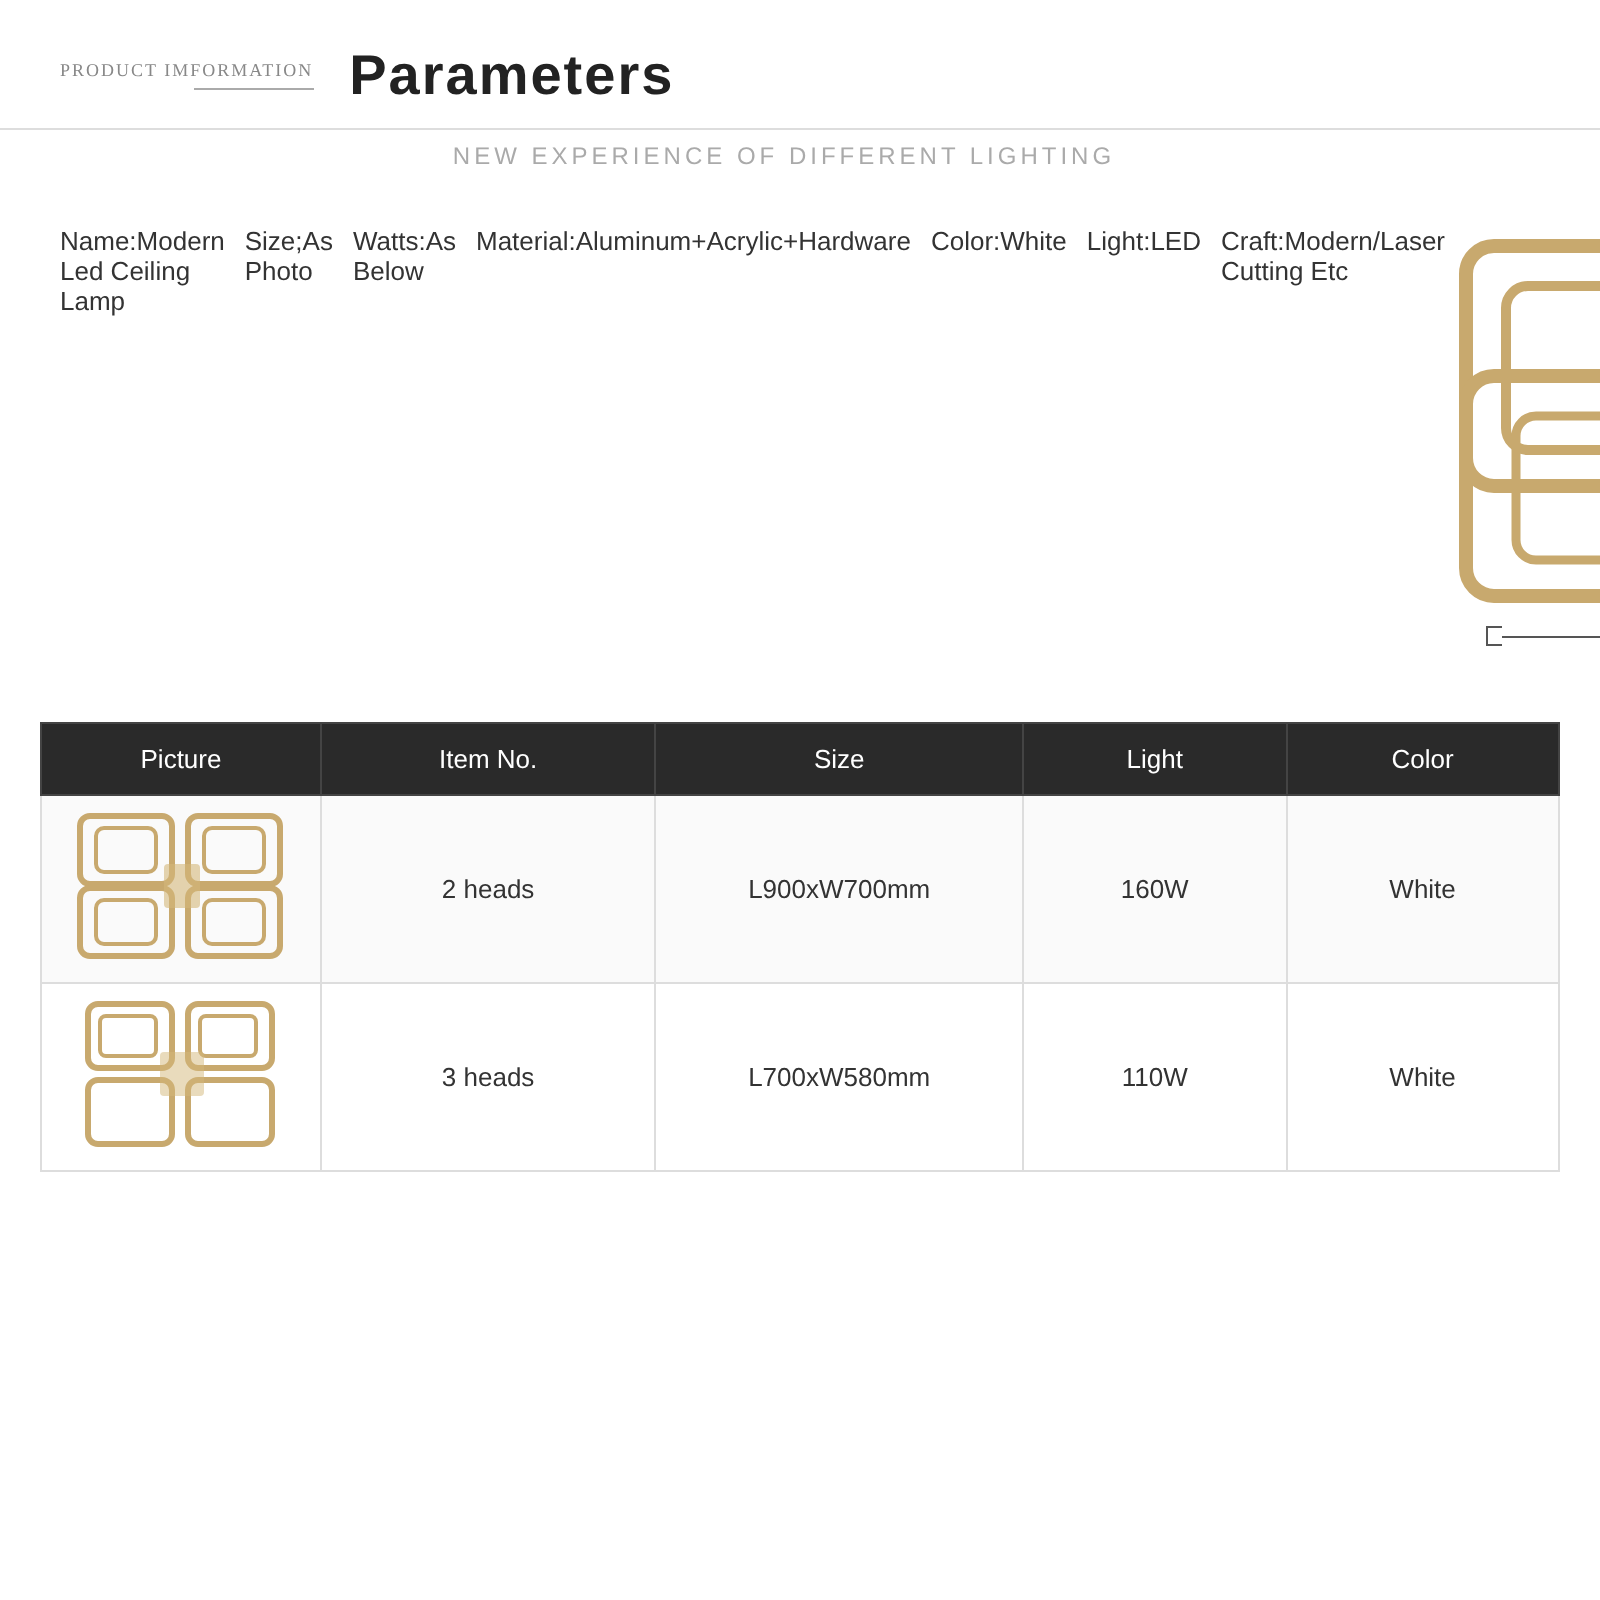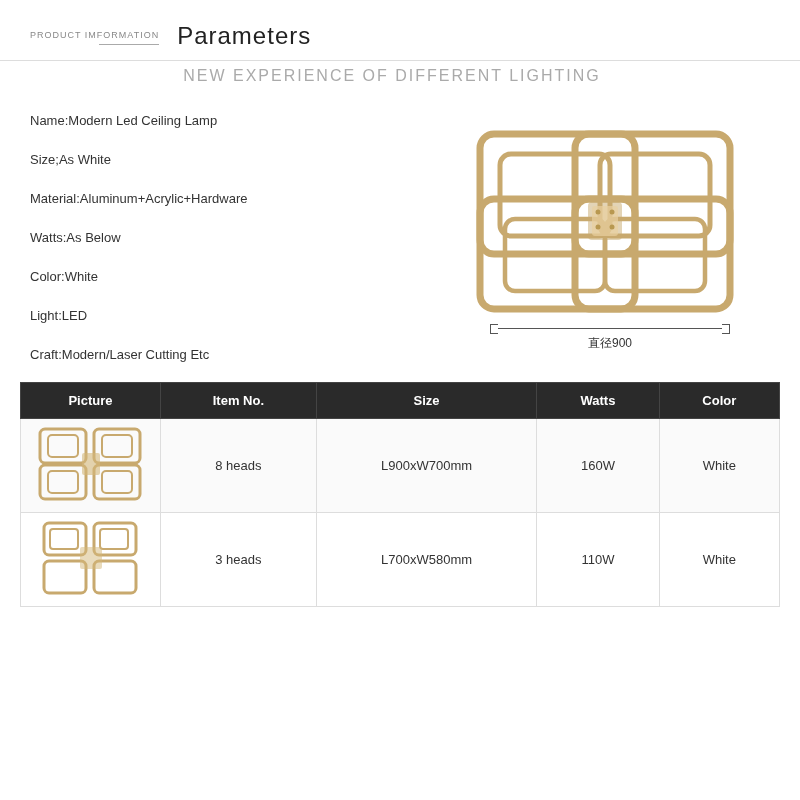--- a/index.html
+++ b/index.html
@@ -23,60 +23,61 @@
     .header {
       display: flex;
       align-items: flex-start;
       padding: 22px 30px 10px 30px;
       border-bottom: 1px solid #ddd;
     }
     .header-left {
       text-align: left;
       margin-right: 18px;
       padding-top: 8px;
+      font-family: Liberation Serif, serif;
     }
     .product-info-label {
       font-size: 9px;
       color: #888;
       letter-spacing: 1px;
       display: block;
     }
     .header-divider {
       width: 60px;
       height: 1px;
       background: #aaa;
       margin: 4px 0 0 auto;
     }
     .parameters-title {
-      font-size: 24px;
-      font-weight: normal;
+      font-size: 28px;
+      font-weight: bold;
       color: #222;
       letter-spacing: 1px;
     }
     .subtitle {
       text-align: center;
-      font-size: 16px;
+      font-size: 12px;
       color: #aaa;
       letter-spacing: 2px;
       padding: 6px 16px 10px 0;
     }
 
     
     .main-content {
       display: flex;
       flex-direction: row;
       padding: 18px 30px 10px 30px;
       flex: 0 0 auto;
     }
 
     .specs-section {
       flex: 1;
       display: flex;
-      flex-direction: column;
-      gap: 24px;
+      flex-direction: row;
+      gap: 10px;
     }
     .spec-row {
       font-size: 13px;
       color: #333;
     }
     .spec-row span.label {
       font-weight: normal;
     }
 
     
@@ -103,23 +104,23 @@
     }
     table {
       width: 100%;
       border-collapse: collapse;
     }
     thead tr {
       background: #2a2a2a;
       color: #fff;
     }
     thead th {
-      padding: 10px 12px;
+      padding: 10px 24px;
       font-size: 13px;
-      font-weight: bold;
+      font-weight: normal;
       text-align: center;
       border: 1px solid #444;
     }
     tbody tr {
       border-bottom: 1px solid #ddd;
     }
     tbody td {
       padding: 6px 8px;
       font-size: 13px;
       text-align: center;
@@ -149,27 +150,27 @@
   </div>
   <div class="subtitle">NEW EXPERIENCE OF DIFFERENT LIGHTING</div>
 
   <div class="main-content">
 
     <div class="specs-section">
       <div class="spec-row">
         <span class="label">Name:</span><span>Modern Led Ceiling Lamp</span>
       </div>
       <div class="spec-row">
-        <span class="label">Size;</span><span>As White</span>
+        <span class="label">Size;</span><span>As Photo</span>
+      </div>
+      <div class="spec-row">
+        <span class="label">Watts:</span><span>As Below</span>
       </div>
       <div class="spec-row">
         <span class="label">Material:</span><span>Aluminum+Acrylic+Hardware</span>
-      </div>
-      <div class="spec-row">
-        <span class="label">Watts:</span><span>As Below</span>
       </div>
       <div class="spec-row">
         <span class="label">Color:</span><span>White</span>
       </div>
       <div class="spec-row">
         <span class="label">Light:</span><span>LED</span>
       </div>
       <div class="spec-row">
         <span class="label">Craft:</span><span>Modern/Laser Cutting Etc</span>
       </div>
@@ -216,41 +217,41 @@
     </div>
   </div>
 
   <div class="table-section">
     <table>
       <thead>
         <tr>
           <th>Picture</th>
           <th>Item No.</th>
           <th>Size</th>
-          <th>Watts</th>
+          <th>Light</th>
           <th>Color</th>
         </tr>
       </thead>
       <tbody>
 
         <tr>
           <td class="pic-cell">
             <svg width="110" height="78" viewBox="0 0 110 78">
               <rect x="4" y="4" width="46" height="34" rx="5" ry="5" fill="none" stroke="#c8a96e" stroke-width="3"></rect>
               <rect x="58" y="4" width="46" height="34" rx="5" ry="5" fill="none" stroke="#c8a96e" stroke-width="3"></rect>
               <rect x="4" y="40" width="46" height="34" rx="5" ry="5" fill="none" stroke="#c8a96e" stroke-width="3"></rect>
               <rect x="58" y="40" width="46" height="34" rx="5" ry="5" fill="none" stroke="#c8a96e" stroke-width="3"></rect>
               <rect x="12" y="10" width="30" height="22" rx="4" ry="4" fill="none" stroke="#c8a96e" stroke-width="2"></rect>
               <rect x="66" y="10" width="30" height="22" rx="4" ry="4" fill="none" stroke="#c8a96e" stroke-width="2"></rect>
               <rect x="12" y="46" width="30" height="22" rx="4" ry="4" fill="none" stroke="#c8a96e" stroke-width="2"></rect>
               <rect x="66" y="46" width="30" height="22" rx="4" ry="4" fill="none" stroke="#c8a96e" stroke-width="2"></rect>
               <rect x="46" y="28" width="18" height="22" rx="2" ry="2" fill="#d4b87a" opacity="0.6"></rect>
             </svg>
           </td>
-          <td>8 heads</td>
+          <td>2 heads</td>
           <td>L900xW700mm</td>
           <td>160W</td>
           <td>White</td>
         </tr>
 
         <tr>
           <td class="pic-cell">
             <svg width="110" height="78" viewBox="0 0 110 78">
               <rect x="8" y="4" width="42" height="32" rx="5" ry="5" fill="none" stroke="#c8a96e" stroke-width="3"></rect>
               <rect x="58" y="4" width="42" height="32" rx="5" ry="5" fill="none" stroke="#c8a96e" stroke-width="3"></rect>

